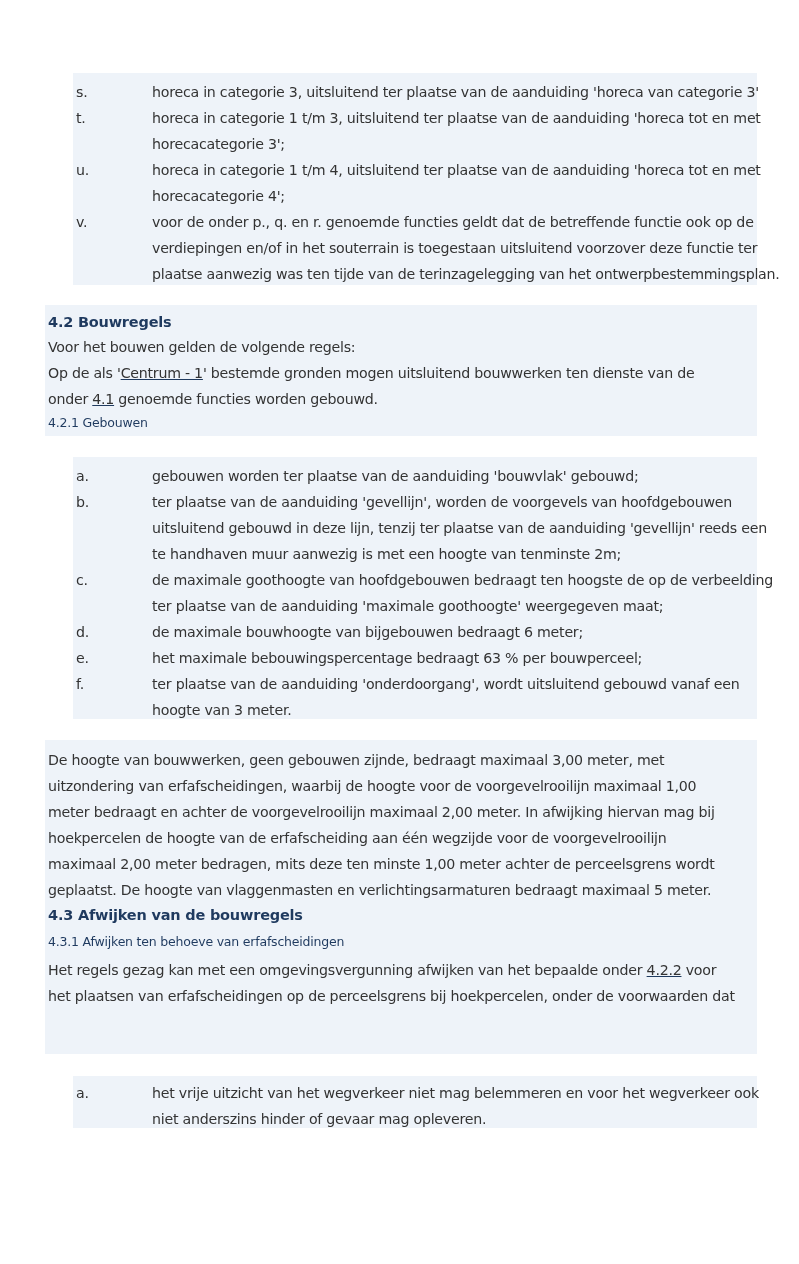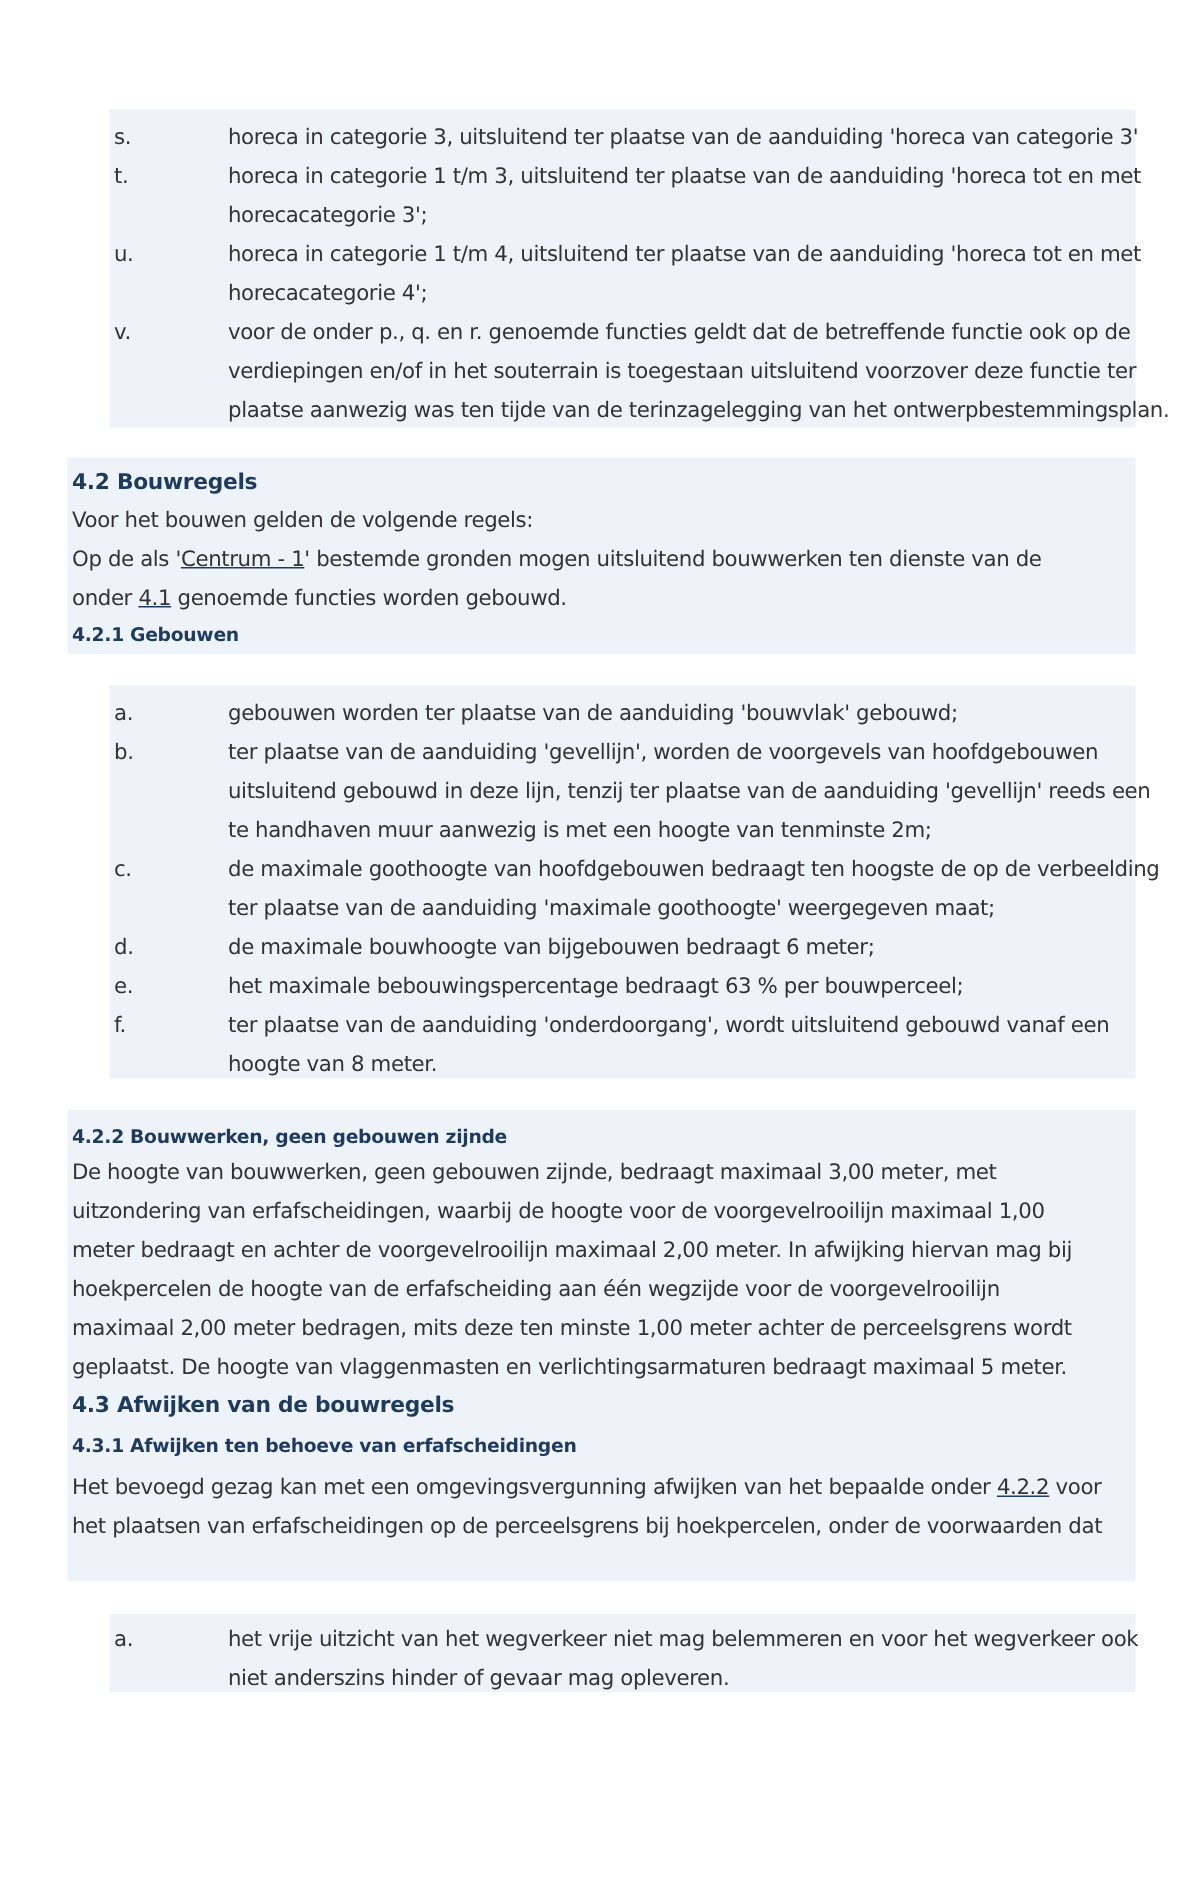--- a/index.html
+++ b/index.html
@@ -16,21 +16,21 @@
     box-sizing: border-box;
   }
   .full { left: 45px; width: 712px; padding: 0 0 0 3px; }
   .indent { left: 73px; width: 684px; padding: 0; }
   .line { line-height: 26px; white-space: nowrap; }
   .li { display: flex; line-height: 26px; }
   .li .marker { width: 31px; flex: 0 0 31px; padding-left: 3px; box-sizing: border-box; }
   .li .body { flex: 1; }
   .li .body span.l { display: block; white-space: nowrap; margin-left: 48px; }
   .h2 { color: #1f3a5f; font-weight: bold; font-size: 14.5px; line-height: 30px; letter-spacing: -0.2px; }
-  .h3 { color: #1f3a5f; font-weight: bold; font-size: 12.5px; line-height: 22px; letter-spacing: -0.2px; }
+  .h3 { color: #1f3a5f; font-weight: normal; font-size: 12.5px; line-height: 22px; letter-spacing: -0.2px; }
   a.link { color: #333333; text-decoration: underline; text-decoration-color: #1f3a5f; }
 </style>
 </head>
 <body>
 
 <div class="block indent" style="top:73px; height:212px; padding-top:6px;">
   <div class="li">
     <span class="marker">s.</span>
     <span class="body">
         <span class="l">horeca in categorie 3, uitsluitend ter plaatse van de aanduiding 'horeca van categorie 3'</span>
@@ -103,37 +103,36 @@
   <div class="li">
     <span class="marker">e.</span>
     <span class="body">
         <span class="l">het maximale bebouwingspercentage bedraagt 63 % per bouwperceel;</span>
       </span>
   </div>
   <div class="li">
     <span class="marker">f.</span>
     <span class="body">
       <span class="l">ter plaatse van de aanduiding 'onderdoorgang', wordt uitsluitend gebouwd vanaf een</span>
-      <span class="l">hoogte van 8 meter.</span>
+      <span class="l">hoogte van 3 meter.</span>
     </span>
   </div>
 </div>
 
 <div class="block full" style="top:740px; height:314px; padding-top:7px;">
-  <div class="h3">4.2.2 Bouwwerken, geen gebouwen zijnde</div>
   <div class="line">De hoogte van bouwwerken, geen gebouwen zijnde, bedraagt maximaal 3,00 meter, met</div>
   <div class="line">uitzondering van erfafscheidingen, waarbij de hoogte voor de voorgevelrooilijn maximaal 1,00</div>
   <div class="line">meter bedraagt en achter de voorgevelrooilijn maximaal 2,00 meter. In afwijking hiervan mag bij</div>
   <div class="line">hoekpercelen de hoogte van de erfafscheiding aan één wegzijde voor de voorgevelrooilijn</div>
   <div class="line">maximaal 2,00 meter bedragen, mits deze ten minste 1,00 meter achter de perceelsgrens wordt</div>
   <div class="line">geplaatst. De hoogte van vlaggenmasten en verlichtingsarmaturen bedraagt maximaal 5 meter.</div>
   <div class="h2" style="line-height:24px;">4.3 Afwijken van de bouwregels</div>
   <div class="h3" style="line-height:30px;">4.3.1 Afwijken ten behoeve van erfafscheidingen</div>
   <div class="line">
-    <span>Het bevoegd gezag kan met een omgevingsvergunning afwijken van het bepaalde onder </span><a class="link">4.2.2</a><span> voor</span>
+    <span>Het regels gezag kan met een omgevingsvergunning afwijken van het bepaalde onder </span><a class="link">4.2.2</a><span> voor</span>
   </div>
   <div class="line">het plaatsen van erfafscheidingen op de perceelsgrens bij hoekpercelen, onder de voorwaarden dat</div>
 </div>
 
 <div class="block indent" style="top:1076px; height:52px; padding-top:4px;">
   <div class="li">
     <span class="marker">a.</span>
     <span class="body">
       <span class="l">het vrije uitzicht van het wegverkeer niet mag belemmeren en voor het wegverkeer ook</span>
       <span class="l">niet anderszins hinder of gevaar mag opleveren.</span>

